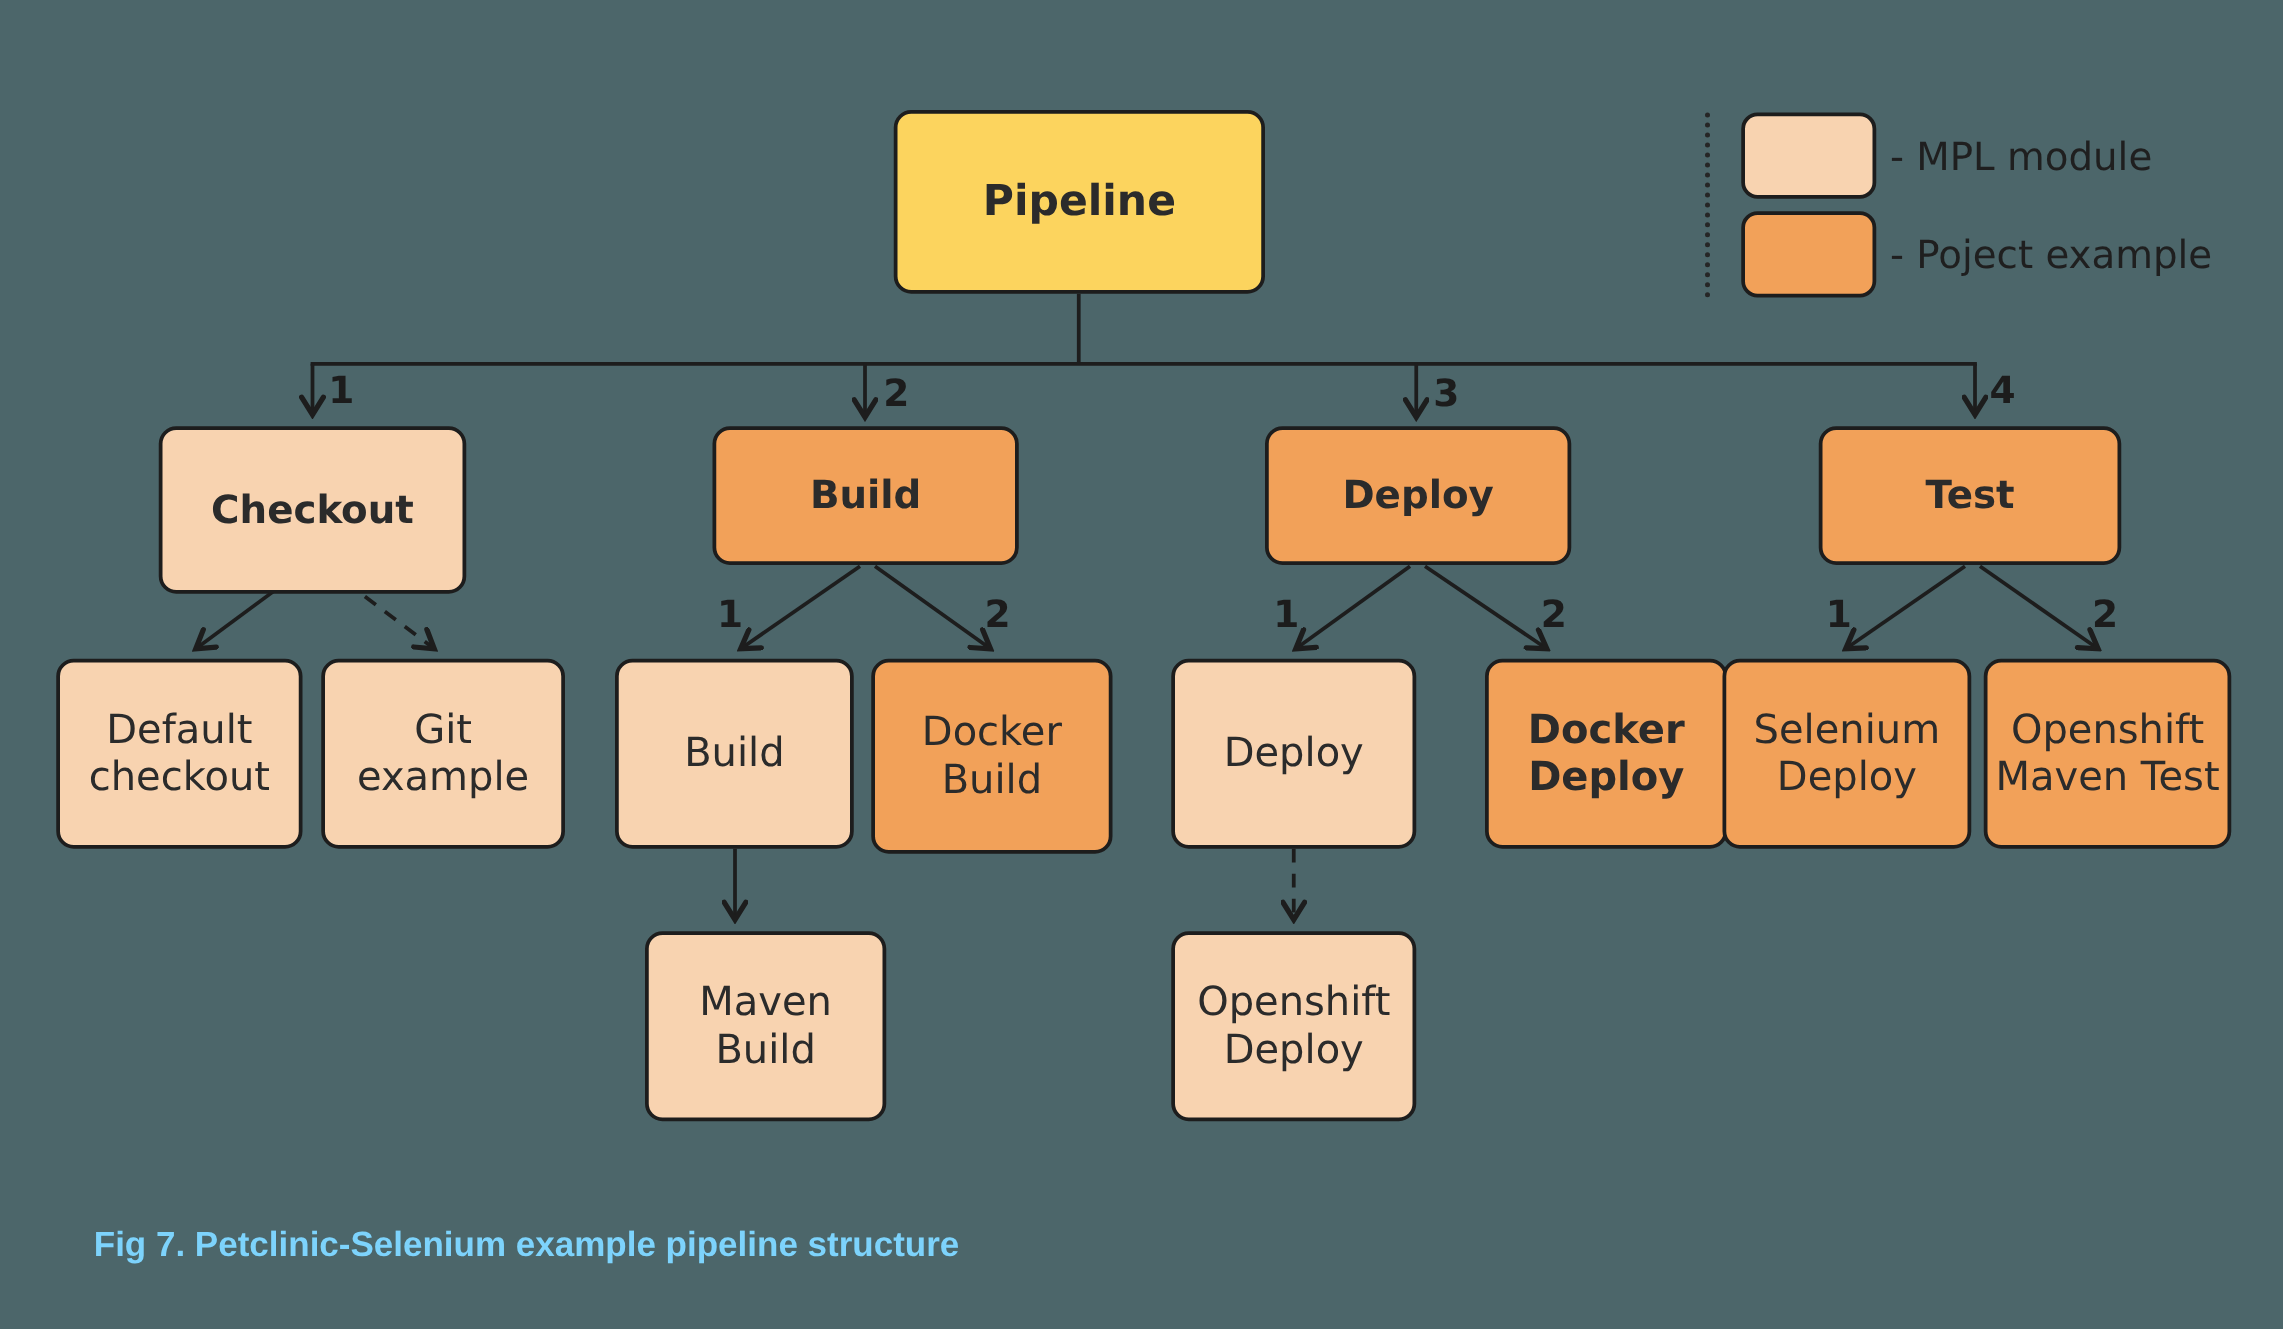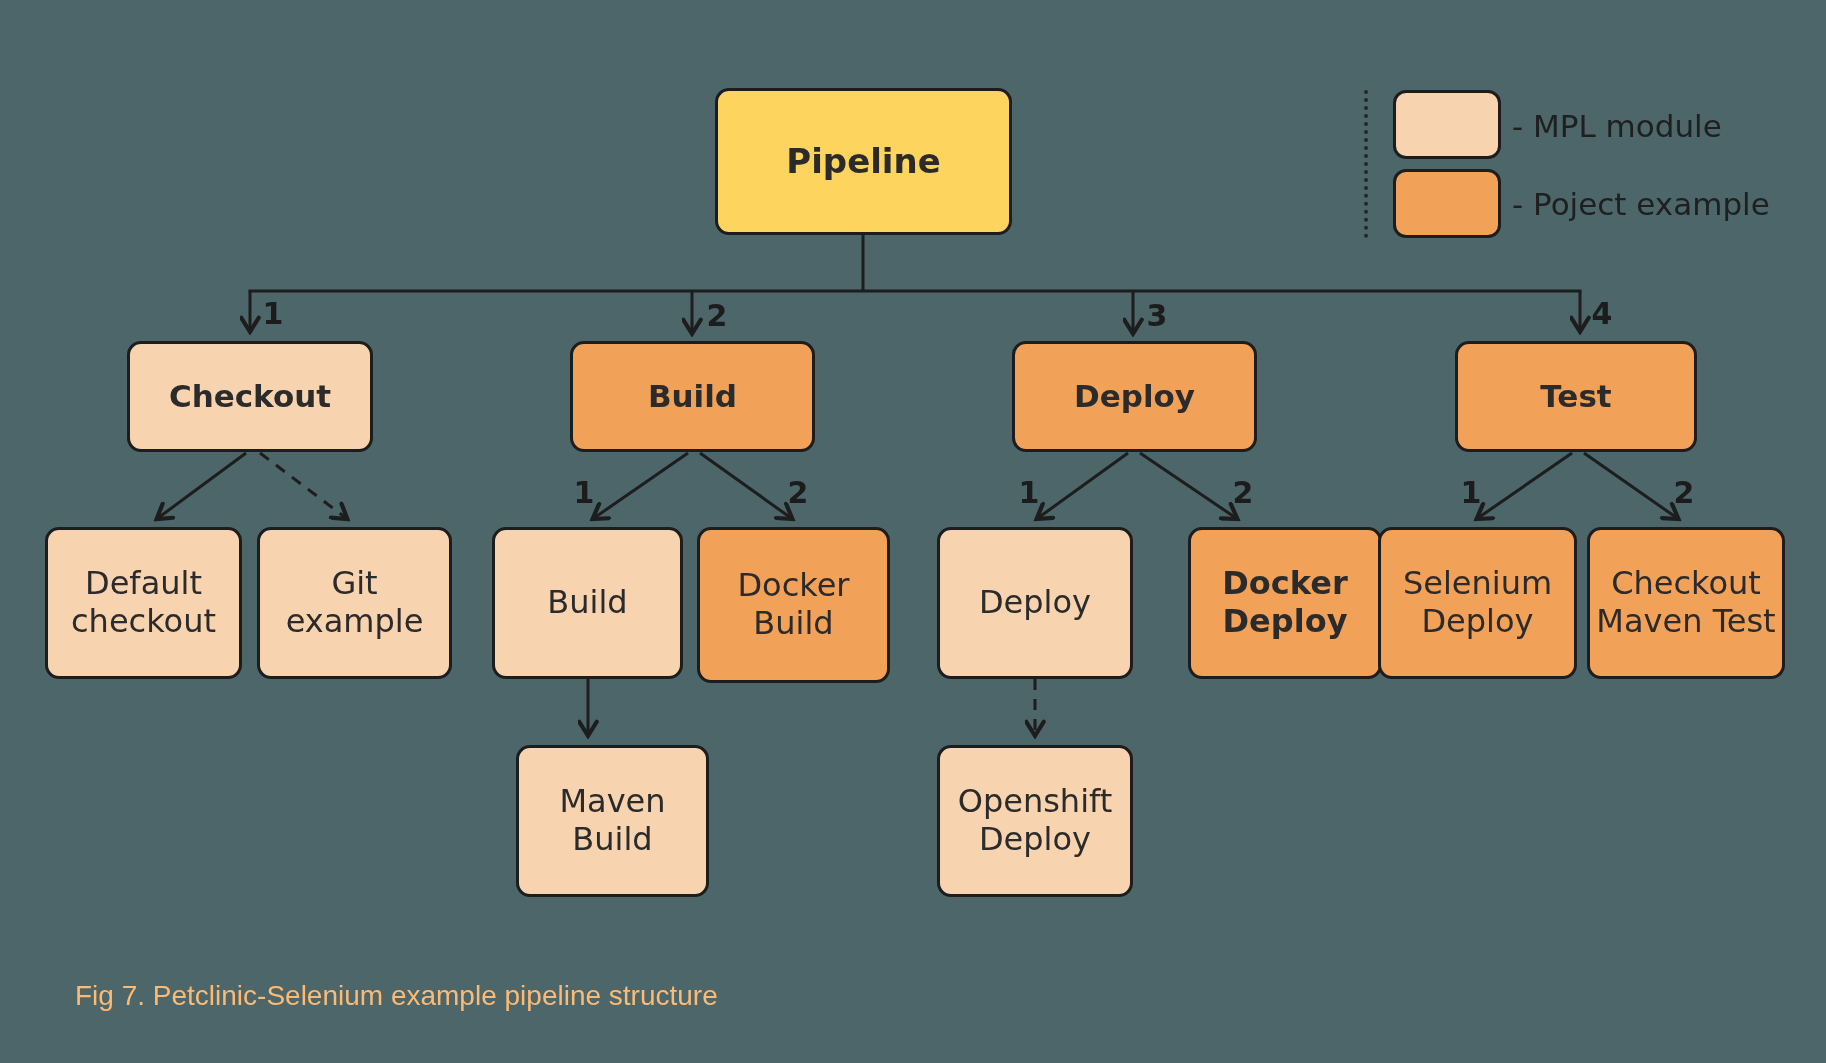--- a/index.html
+++ b/index.html
@@ -70,23 +70,23 @@
     left: 1512px;
     transform: translateY(-50%);
     font-size: 31px;
     color: #1f1f1f;
     white-space: nowrap;
   }
   .caption {
     position: absolute;
     left: 75px; top: 980px;
     font-family: "Liberation Sans", sans-serif;
-    font-weight: normal;
+    font-weight: bold;
     font-size: 28px;
-    color: #fdba74;
+    color: #7dd3fc;
     white-space: nowrap;
   }
 </style>
 </head>
 <body>
 
 <div class="canvas">
 
   <svg class="edges" viewBox="0 0 1826 1063">
     <defs>
@@ -117,21 +117,21 @@
 
       <path marker-end="url(#arrow)" d="M1572 453 L1478 518"></path>
       <path marker-end="url(#arrow)" d="M1584 453 L1677 518"></path>
     </g>
   </svg>
 
   <div class="node rootnode" style="left:715px; top:88px; width:297px; height:147px;">
     <span>Pipeline</span>
   </div>
 
-  <div class="node stage mpl" style="left:127px; top:341px; width:246px; height:111px;">
+  <div class="node stage mpl" style="left:127px; top:341px; width:246px; height:134px;">
     <span>Checkout</span>
   </div>
   <div class="node stage project" style="left:570px; top:341px; width:245px; height:111px;">
     <span>Build</span>
   </div>
   <div class="node stage project" style="left:1012px; top:341px; width:245px; height:111px;">
     <span>Deploy</span>
   </div>
   <div class="node mpl" style="left:45px; top:527px; width:197px; height:152px;">
     <span>Default checkout</span>
@@ -152,21 +152,21 @@
   <div class="node mpl" style="left:937px; top:527px; width:196px; height:152px;">
     <span>Deploy</span>
   </div>
   <div class="node project" style="left:1188px; top:527px; width:194px; height:152px;font-weight:bold;">
     <span>Docker Deploy</span>
   </div>
   <div class="node project" style="left:1378px; top:527px; width:199px; height:152px;">
     <span>Selenium Deploy</span>
   </div>
   <div class="node project" style="left:1587px; top:527px; width:198px; height:152px;">
-    <span>Checkout Maven Test</span>
+    <span>Openshift Maven Test</span>
   </div>
 
   <div class="node mpl" style="left:492px; top:745px; width:193px; height:152px;margin-left:24px;">
     <span>Maven Build</span>
   </div>
   <div class="node mpl" style="left:937px; top:745px; width:196px; height:152px;">
     <span>Openshift Deploy</span>
   </div>
 
   <div class="num" style="left:273px; top:313px;">1</div>

